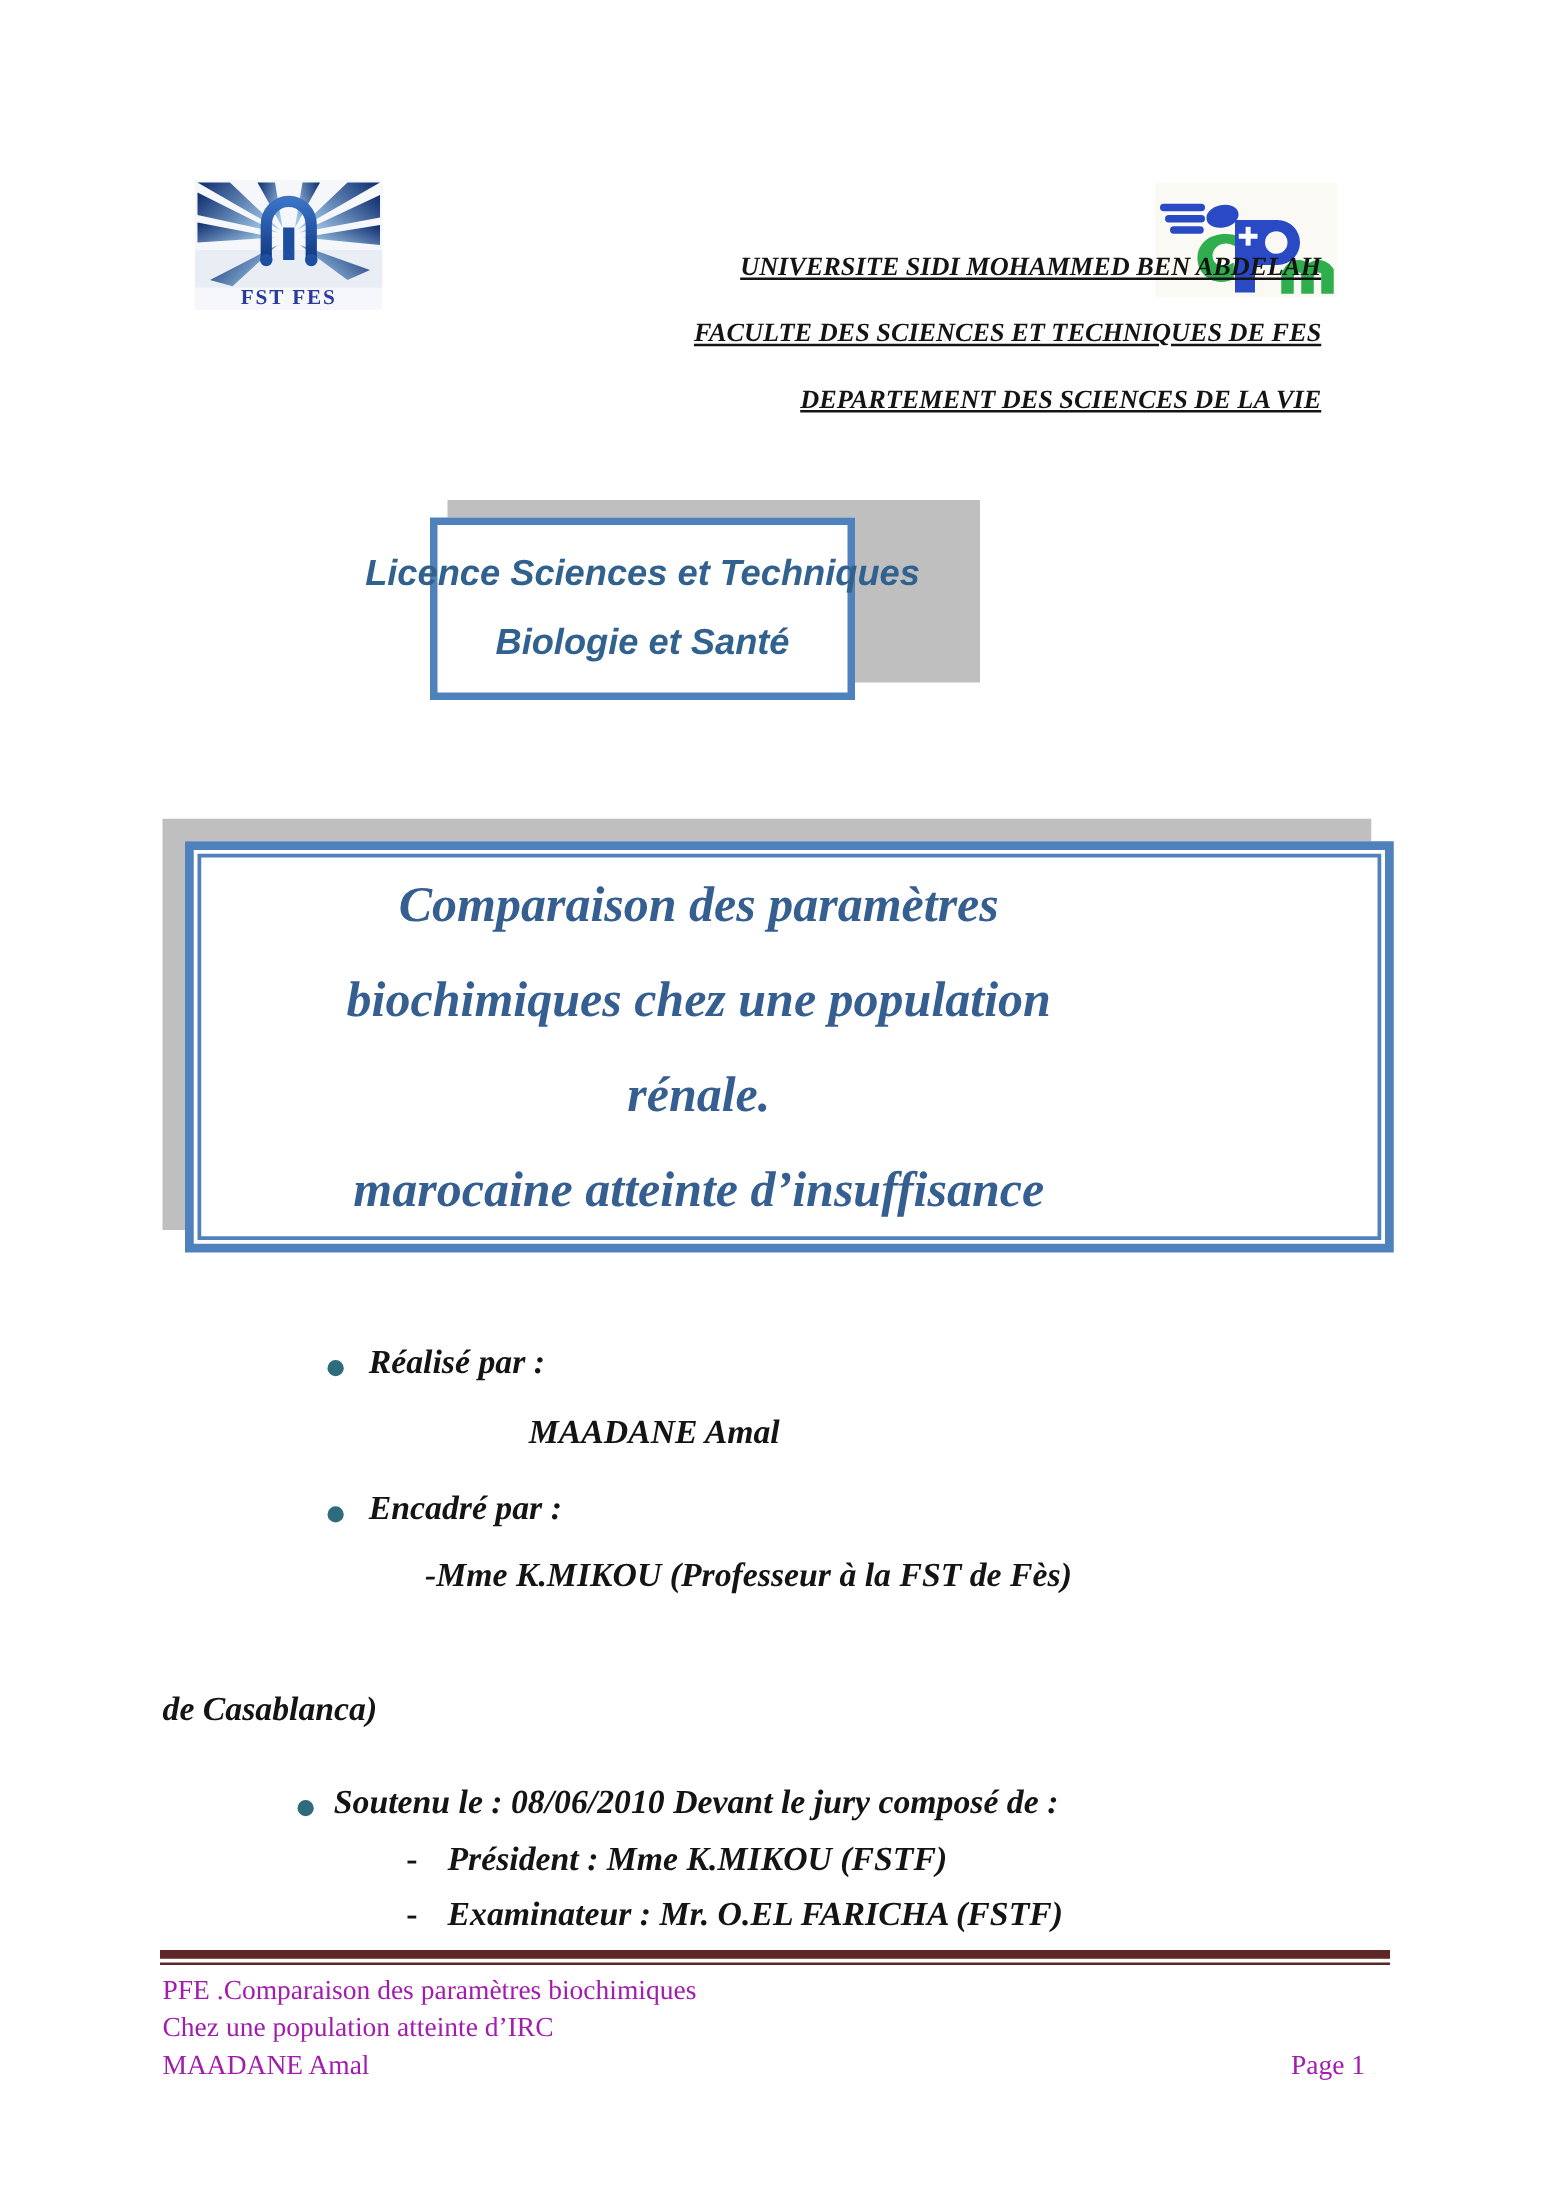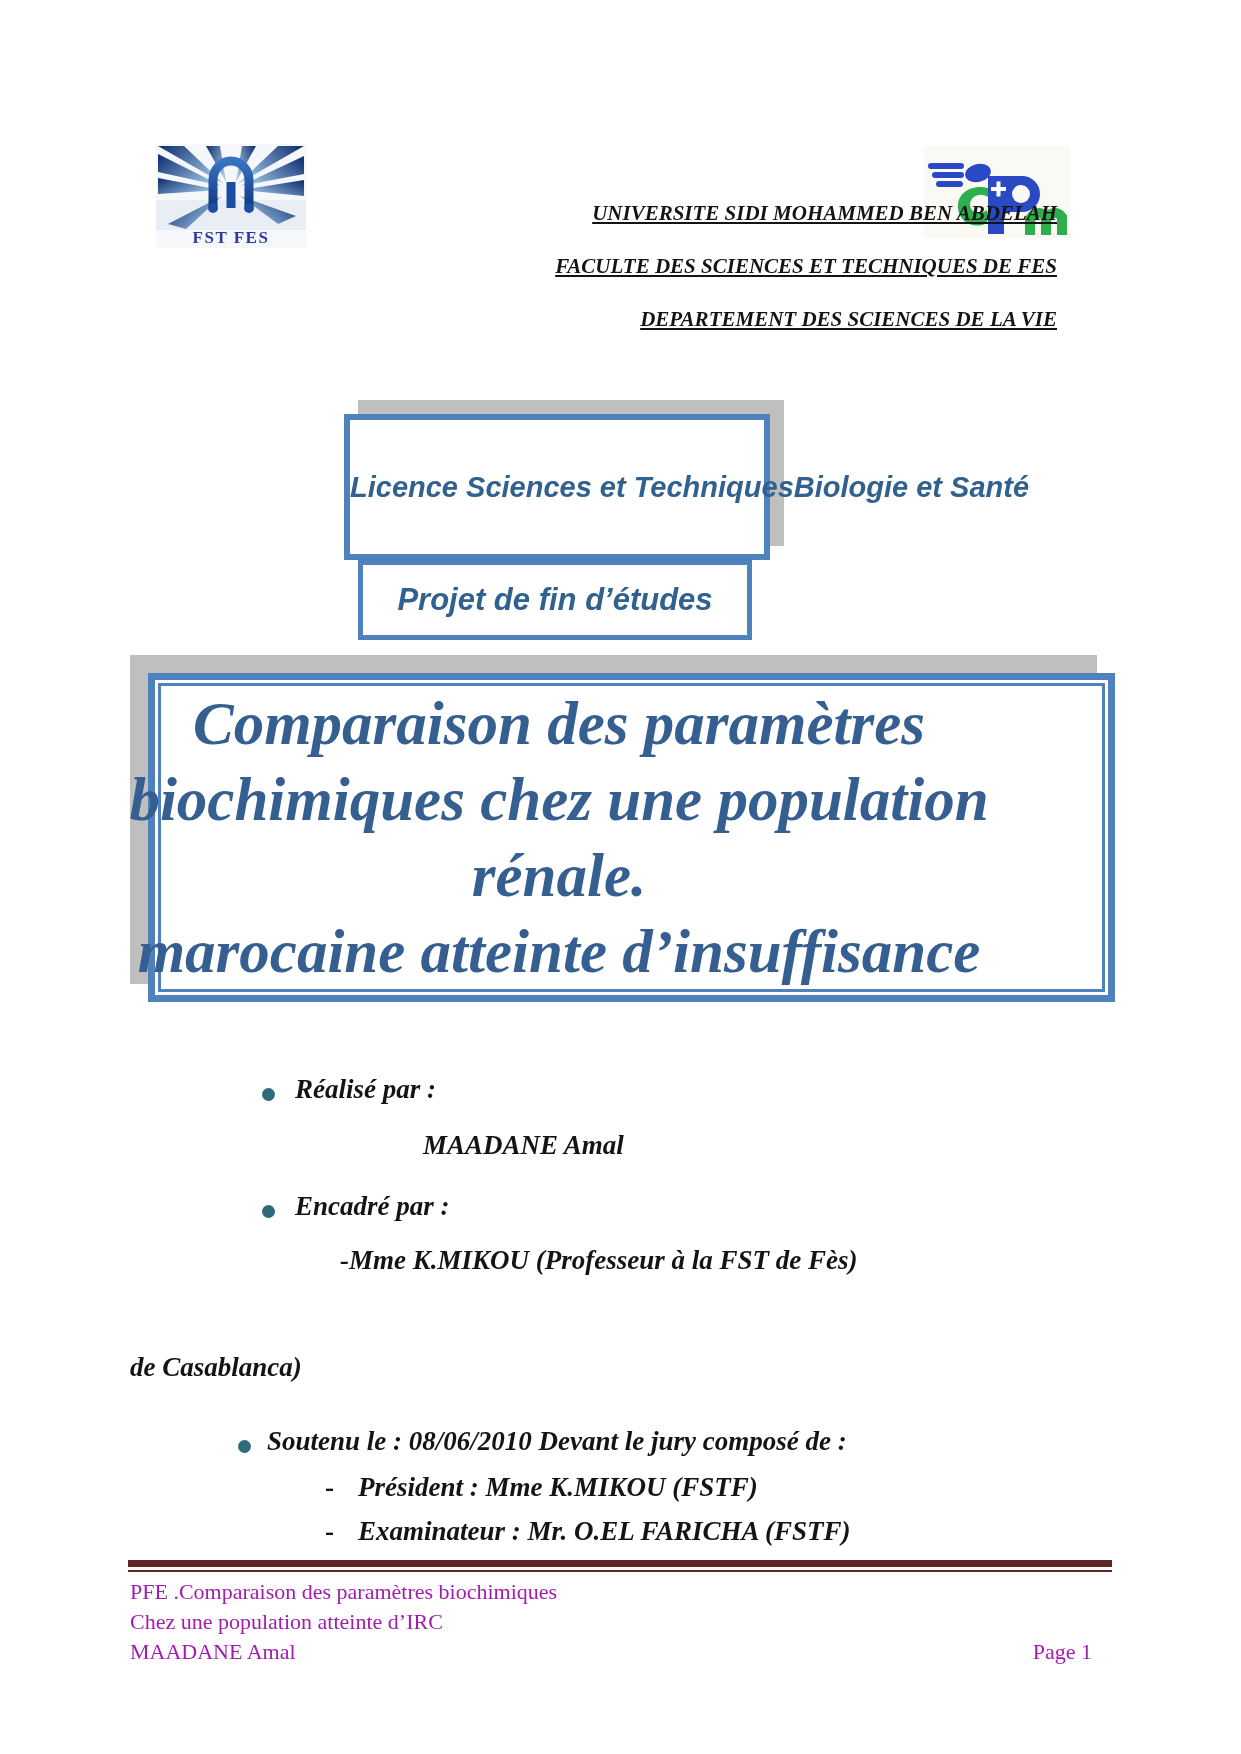--- a/index.html
+++ b/index.html
@@ -14,39 +14,39 @@
   .hdr{position:absolute;left:57px;top:200px;width:1000px;text-align:right;text-decoration:underline;}
   .hdr .hline{font-weight:bold;font-style:italic;font-size:21px;line-height:26px;
               margin-bottom:27px;color:#141414;}
 
   
   .shadow{position:absolute;background:#bfbfbf;}
   .program-shadow{left:358px;top:400px;width:426px;height:146px;}
   .title-shadow{left:130px;top:655px;width:967px;height:329px;}
 
   
-  .program-box{position:absolute;left:344px;top:414px;width:426px;height:146px;background:#ffffff;
-               border:6px solid #4f81bd;box-sizing:border-box;display:flex;flex-direction:row;
+  .program-box{position:absolute;left:344px;top:414px;width:340px;height:146px;background:#ffffff;
+               border:6px solid #4f81bd;box-sizing:border-box;display:flex;flex-direction:column;
                justify-content:space-evenly;align-items:center;}
   .program-box .pline{font-family:"Liberation Sans",sans-serif;font-weight:bold;font-style:italic;
                       font-size:29px;color:#31618f;white-space:nowrap;}
 
   
   .project-box{position:absolute;left:358px;top:560px;width:394px;height:80px;background:#ffffff;
                border:5px solid #4f81bd;box-sizing:border-box;display:flex;align-items:center;
                justify-content:center;}
   .project-box .pline{font-family:"Liberation Sans",sans-serif;font-weight:bold;font-style:italic;
                       font-size:31px;color:#31618f;white-space:nowrap;}
 
   
   .title-outer{position:absolute;left:148px;top:673px;width:967px;height:329px;background:#ffffff;
                border:7px solid #4f81bd;box-sizing:border-box;padding:3px;}
   .title-inner{width:100%;height:100%;border:3px solid #4f81bd;box-sizing:border-box;display:flex;
                flex-direction:column;justify-content:center;align-items:center;padding-right:145px;}
-  .title-line{font-weight:bold;font-style:italic;font-size:61px;line-height:76px;color:#365f91;
+  .title-line{font-weight:bold;font-style:italic;font-size:40px;line-height:76px;color:#365f91;
               white-space:nowrap;}
 
   
   .b-item{position:absolute;display:flex;align-items:center;}
   .b-dot{width:13px;height:13px;border-radius:50%;background:#2e6b7d;margin-top:10px;
          margin-right:20px;flex:0 0 auto;}
   .b-text{font-weight:bold;font-style:italic;font-size:27px;line-height:34px;color:#141414;
           white-space:pre;}
   .dash{font-weight:bold;font-size:27px;line-height:34px;margin-right:24px;color:#141414;}
 
@@ -134,23 +134,20 @@
     <div class="hline">FACULTE DES SCIENCES ET TECHNIQUES DE FES</div>
     <div class="hline">DEPARTEMENT DES SCIENCES DE LA VIE</div>
   </div>
 
   <div class="shadow program-shadow"></div>
   <div class="program-box">
     <div class="pline">Licence Sciences et Techniques</div>
     <div class="pline">Biologie et Santé</div>
   </div>
 
-  <div class="project-box">
-    <div class="pline">Projet de fin d’études</div>
-  </div>
 
   <div class="shadow title-shadow"></div>
   <div class="title-outer">
     <div class="title-inner">
       <div class="title-line">Comparaison des paramètres</div>
       <div class="title-line">biochimiques chez une population</div>
       <div class="title-line">rénale.</div>
       <div class="title-line">marocaine atteinte d’insuffisance</div>
     </div>
   </div>

